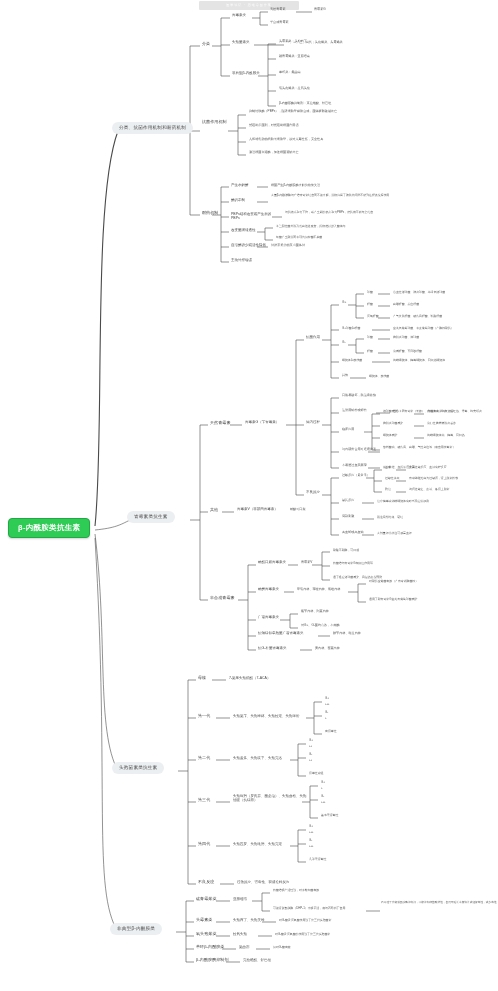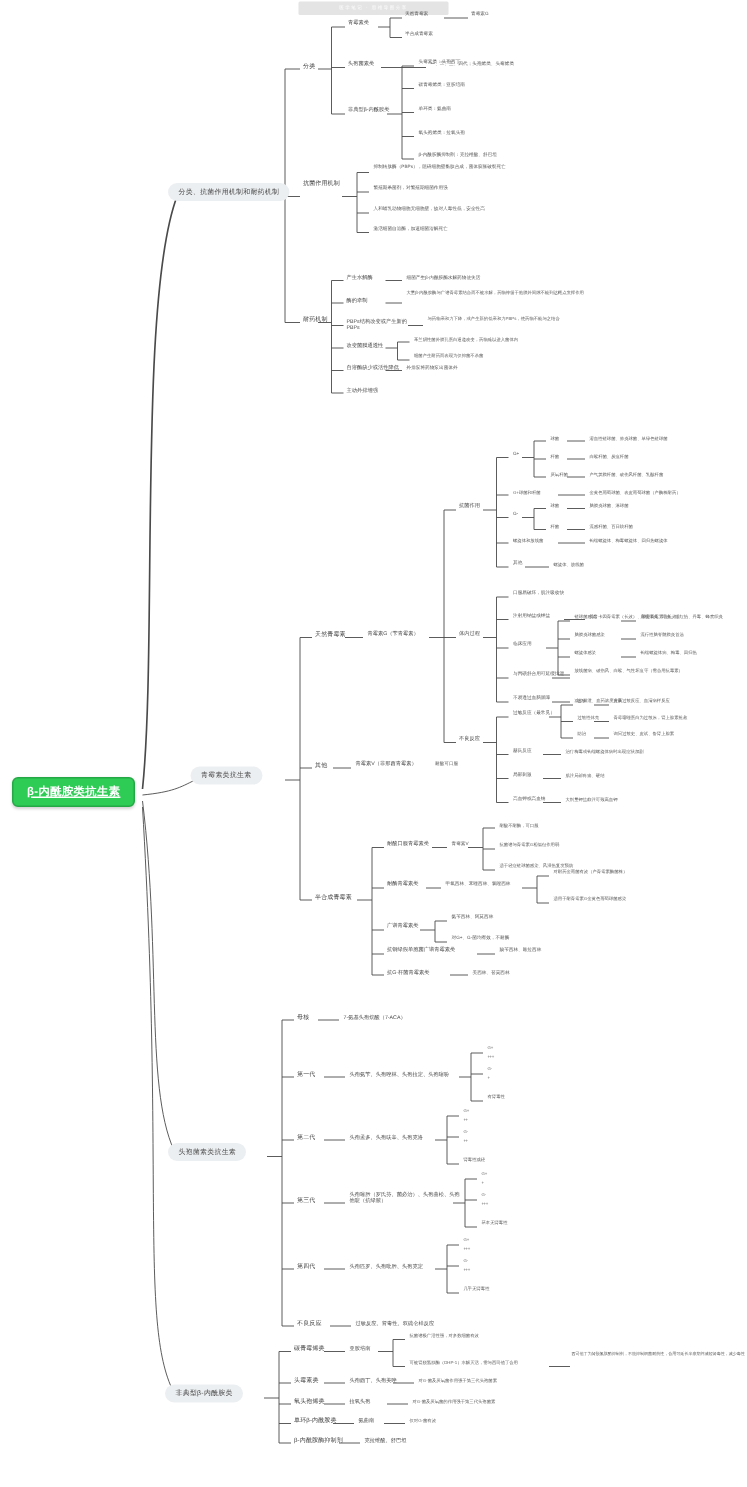--- a/index.html
+++ b/index.html
@@ -273,21 +273,21 @@
       <path d="M216,922 L230,922"></path>
         <path d="M262,922 L276,922"></path>
       <path d="M216,936 L230,936"></path>
         <path d="M258,936 L272,936"></path>
       <path d="M222,949 L236,949"></path>
         <path d="M256,949 L270,949"></path>
       <path d="M226,962 L240,962"></path>
     </g>
   </svg>
 
-  <div class="node root" style="left:8px;top:518px;text-decoration:underline;">β-内酰胺类抗生素</div>
+  <div class="node root" style="left:8px;top:518px;">β-内酰胺类抗生素</div>
 
   <div class="node lvl1" style="left:112px;top:122px;">分类、抗菌作用机制和耐药机制</div>
   <div class="node lvl1" style="left:127px;top:511px;">青霉素类抗生素</div>
   <div class="node lvl1" style="left:112px;top:762px;">头孢菌素类抗生素</div>
   <div class="node lvl1" style="left:110px;top:923px;">非典型β-内酰胺类</div>
 
   <div class="node lvl2" style="left:200px;top:41px;">分类</div>
   <div class="node lvl2" style="left:200px;top:119px;">抗菌作用机制</div>
   <div class="node lvl2" style="left:200px;top:210px;">耐药机制</div>
 

